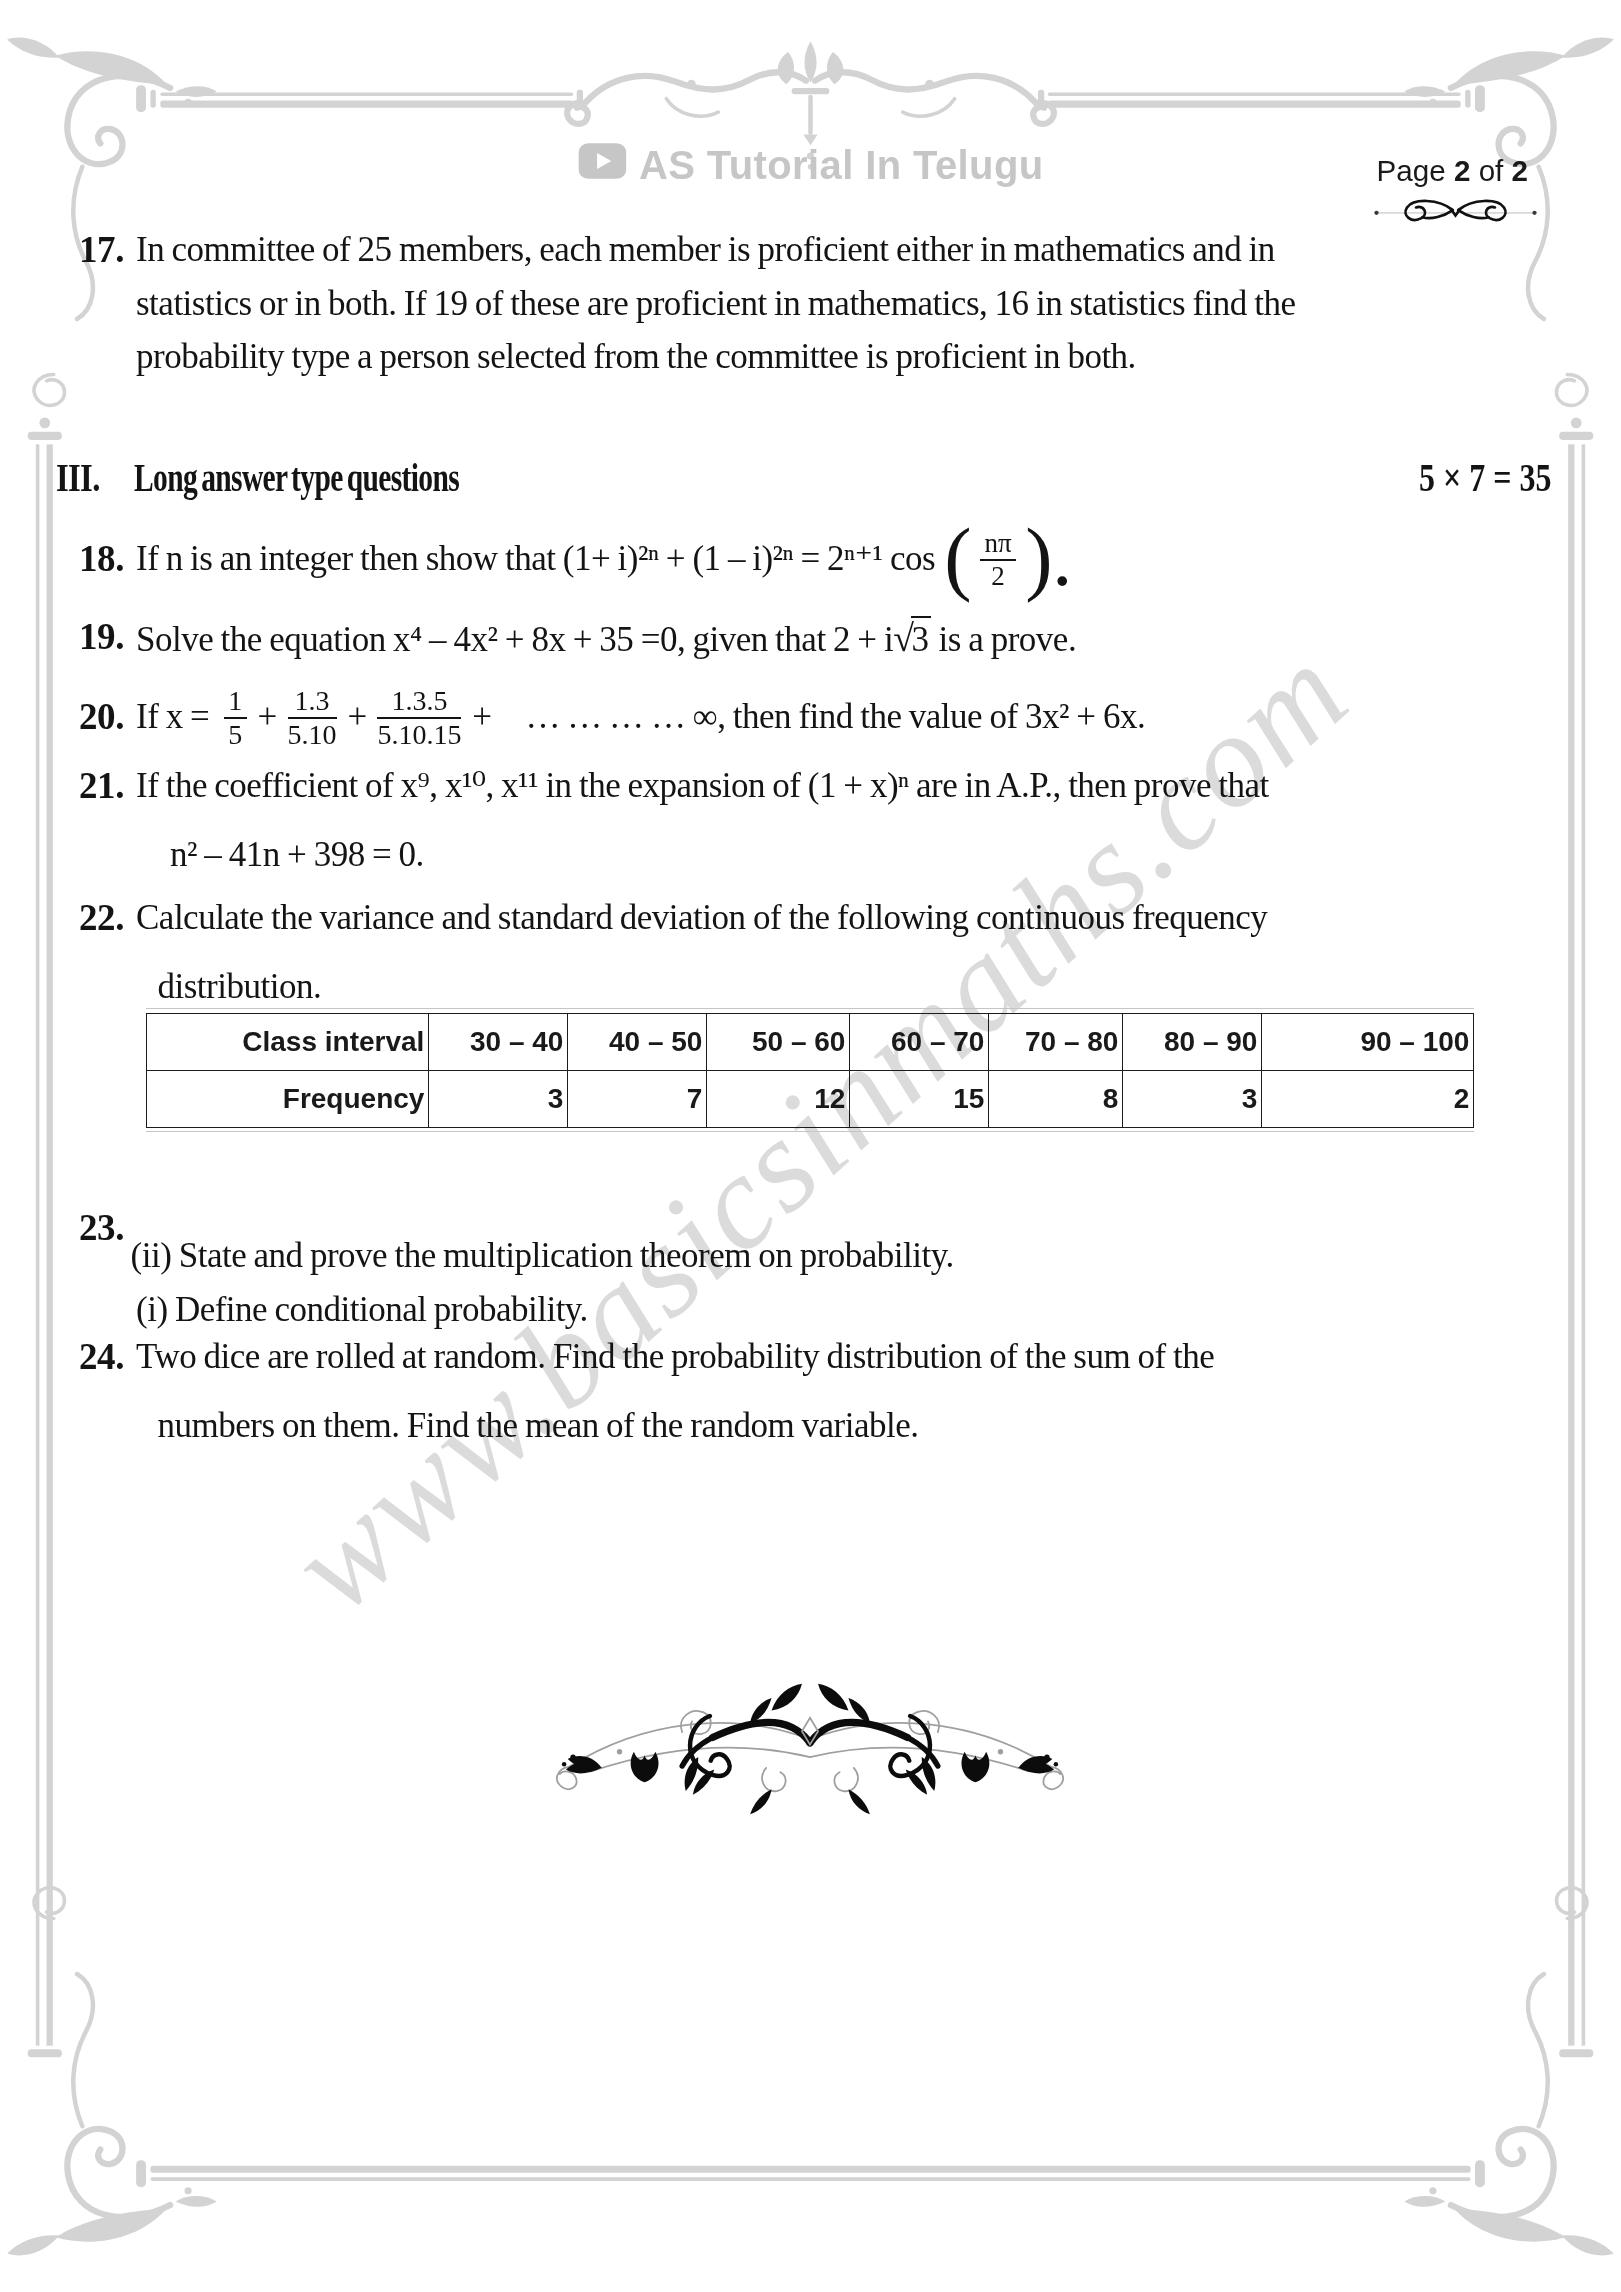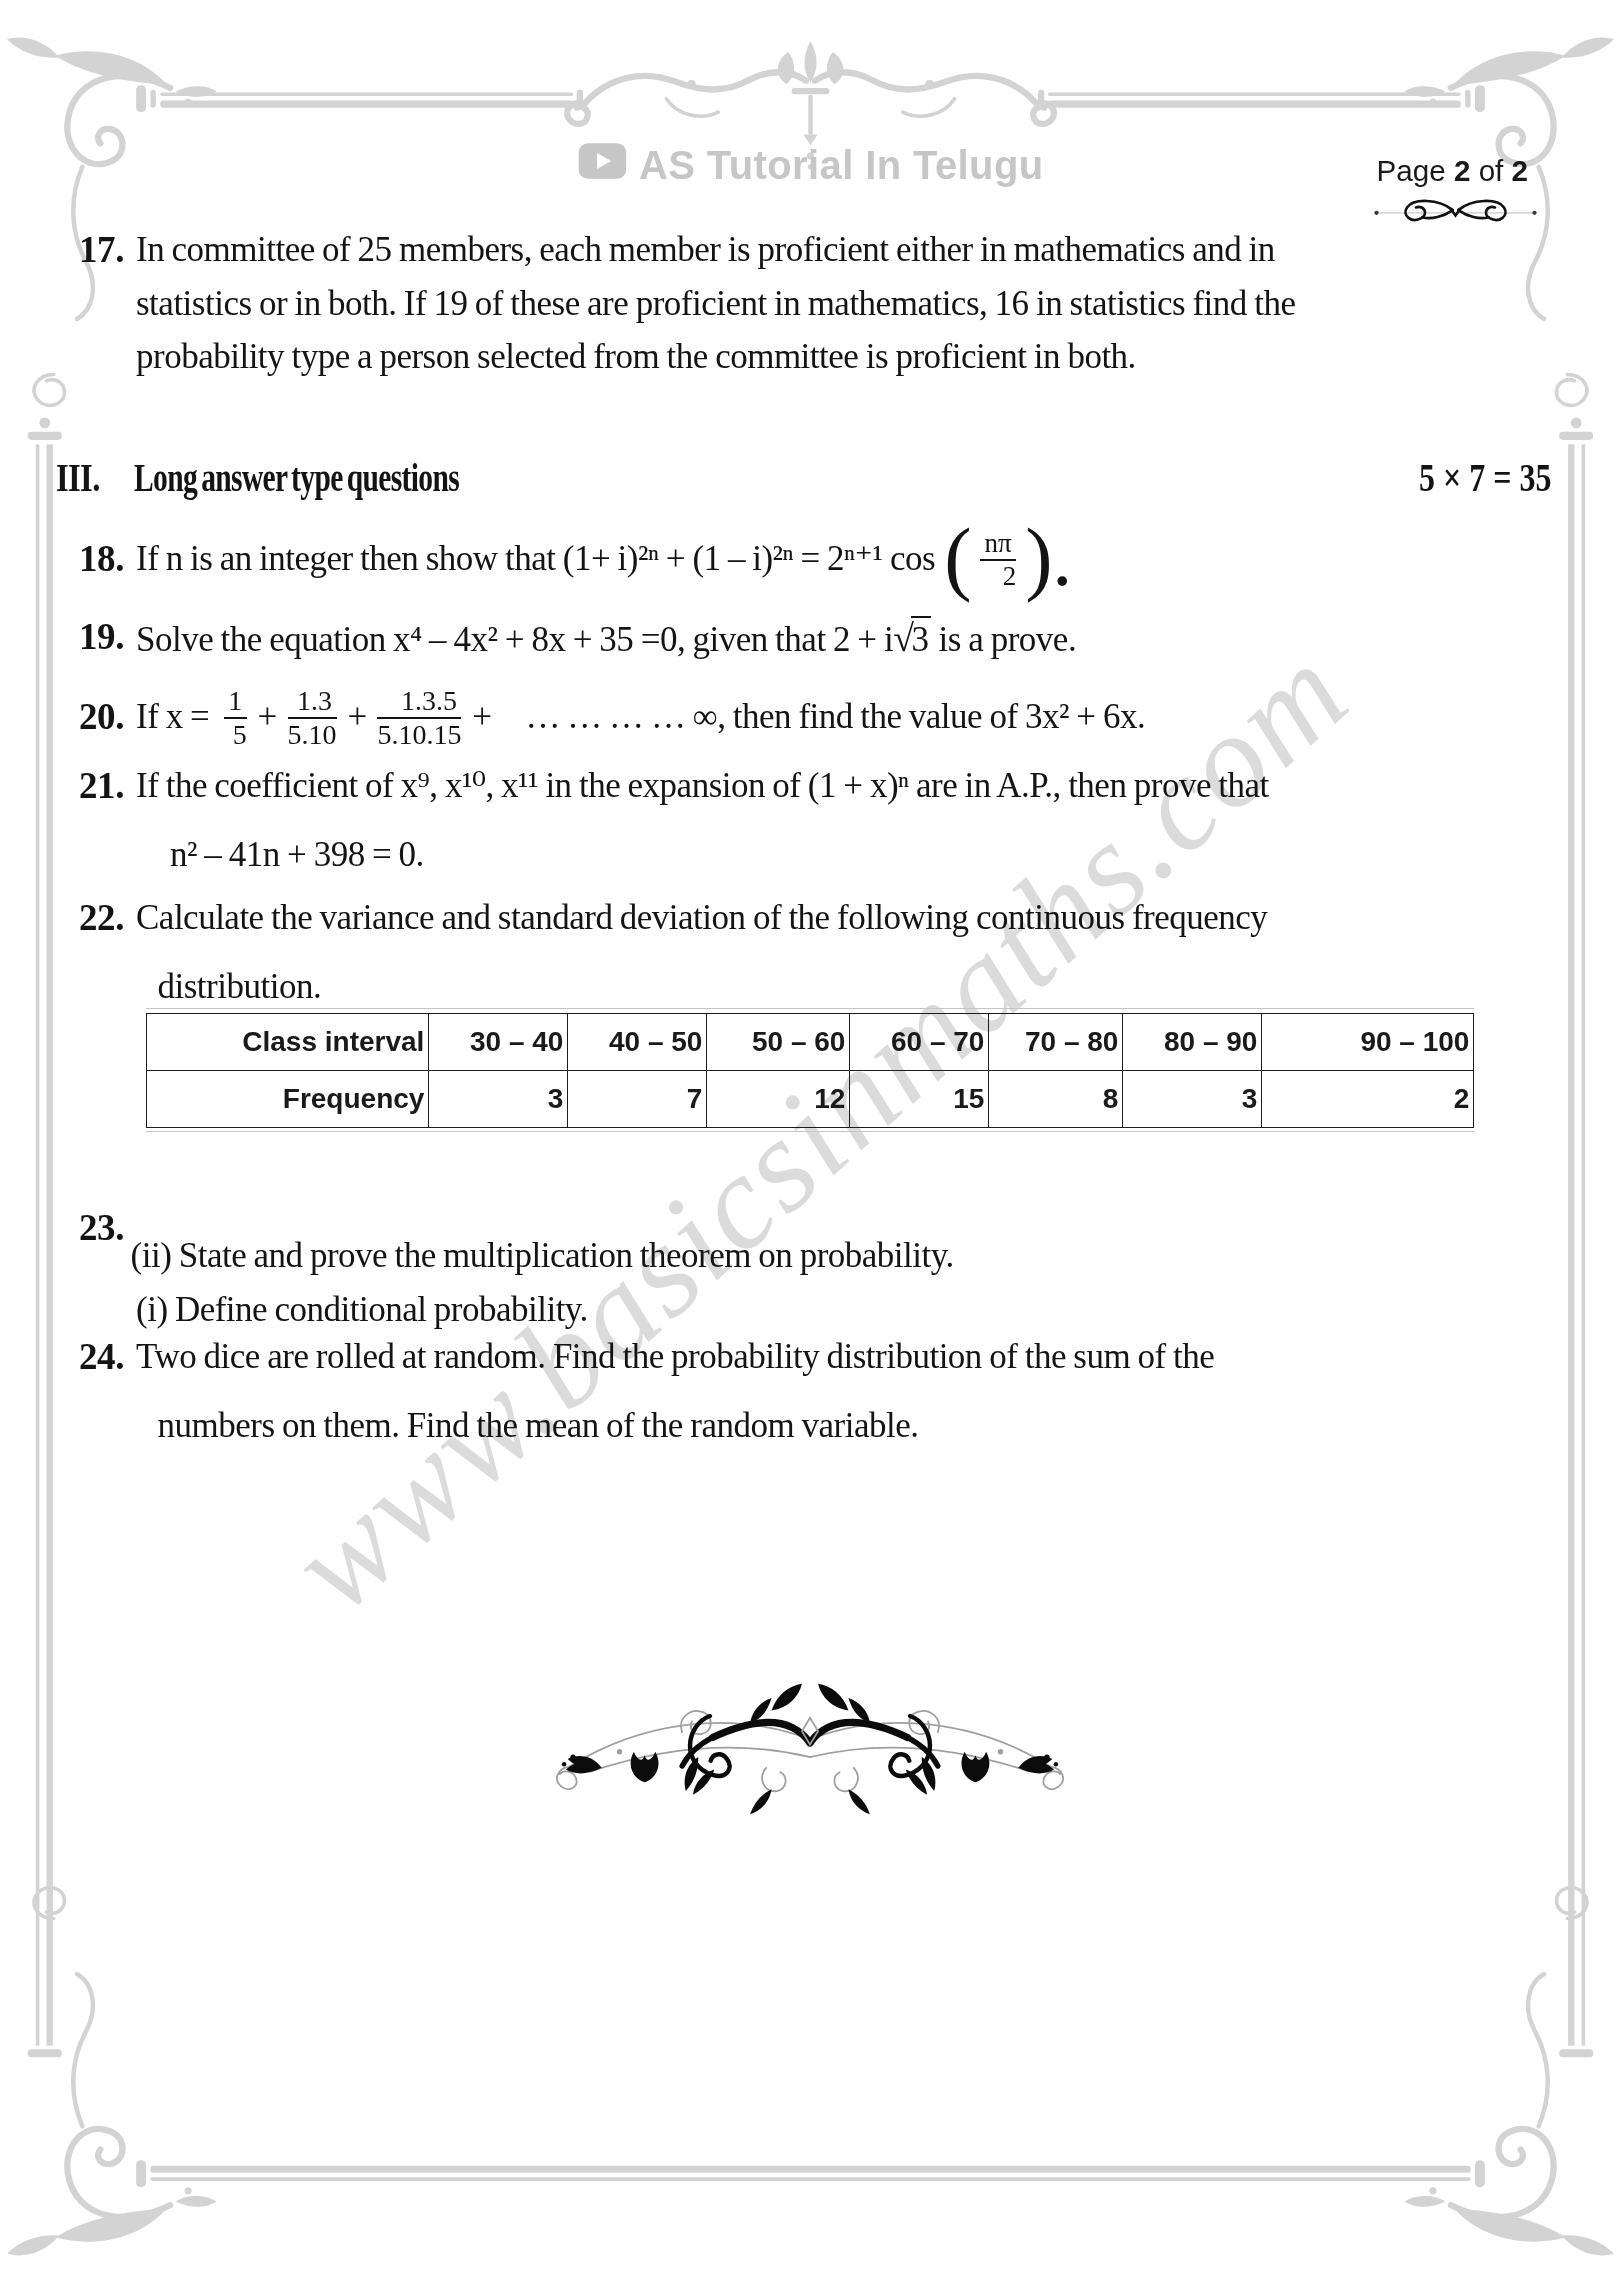--- a/index.html
+++ b/index.html
@@ -50,21 +50,21 @@
   .qnum{
     position:absolute;left:79px;top:0;
     font-weight:bold;font-size:37px;line-height:41px;letter-spacing:-0.4px;
   }
   .qbody{margin-left:136px;margin-right:54px;font-size:35px;letter-spacing:-0.5px;word-spacing:-0.9px;}
   .qline{display:block;line-height:41px;white-space:nowrap;}
   .qline + .qline{margin-top:12.5px;}
 
   .mathrow{line-height:93px;white-space:nowrap;}
   .frac{
-    display:inline-block;vertical-align:middle;text-align:right;
+    display:inline-block;vertical-align:middle;text-align:center;
     line-height:1.08;font-size:28px;letter-spacing:0;
     margin:0 7.2px;position:relative;top:-1.8px;
   }
   .frac .num{display:block;border-bottom:2.7px solid #141414;padding:0 4.5px 0.9px 4.5px;}
   .frac .den{display:block;padding-top:0.9px;}
   .bigp{
     display:inline-block;vertical-align:middle;
     font-size:82px;font-weight:400;line-height:0.9;
     position:relative;top:-3.6px;margin:0 1.8px;
   }

